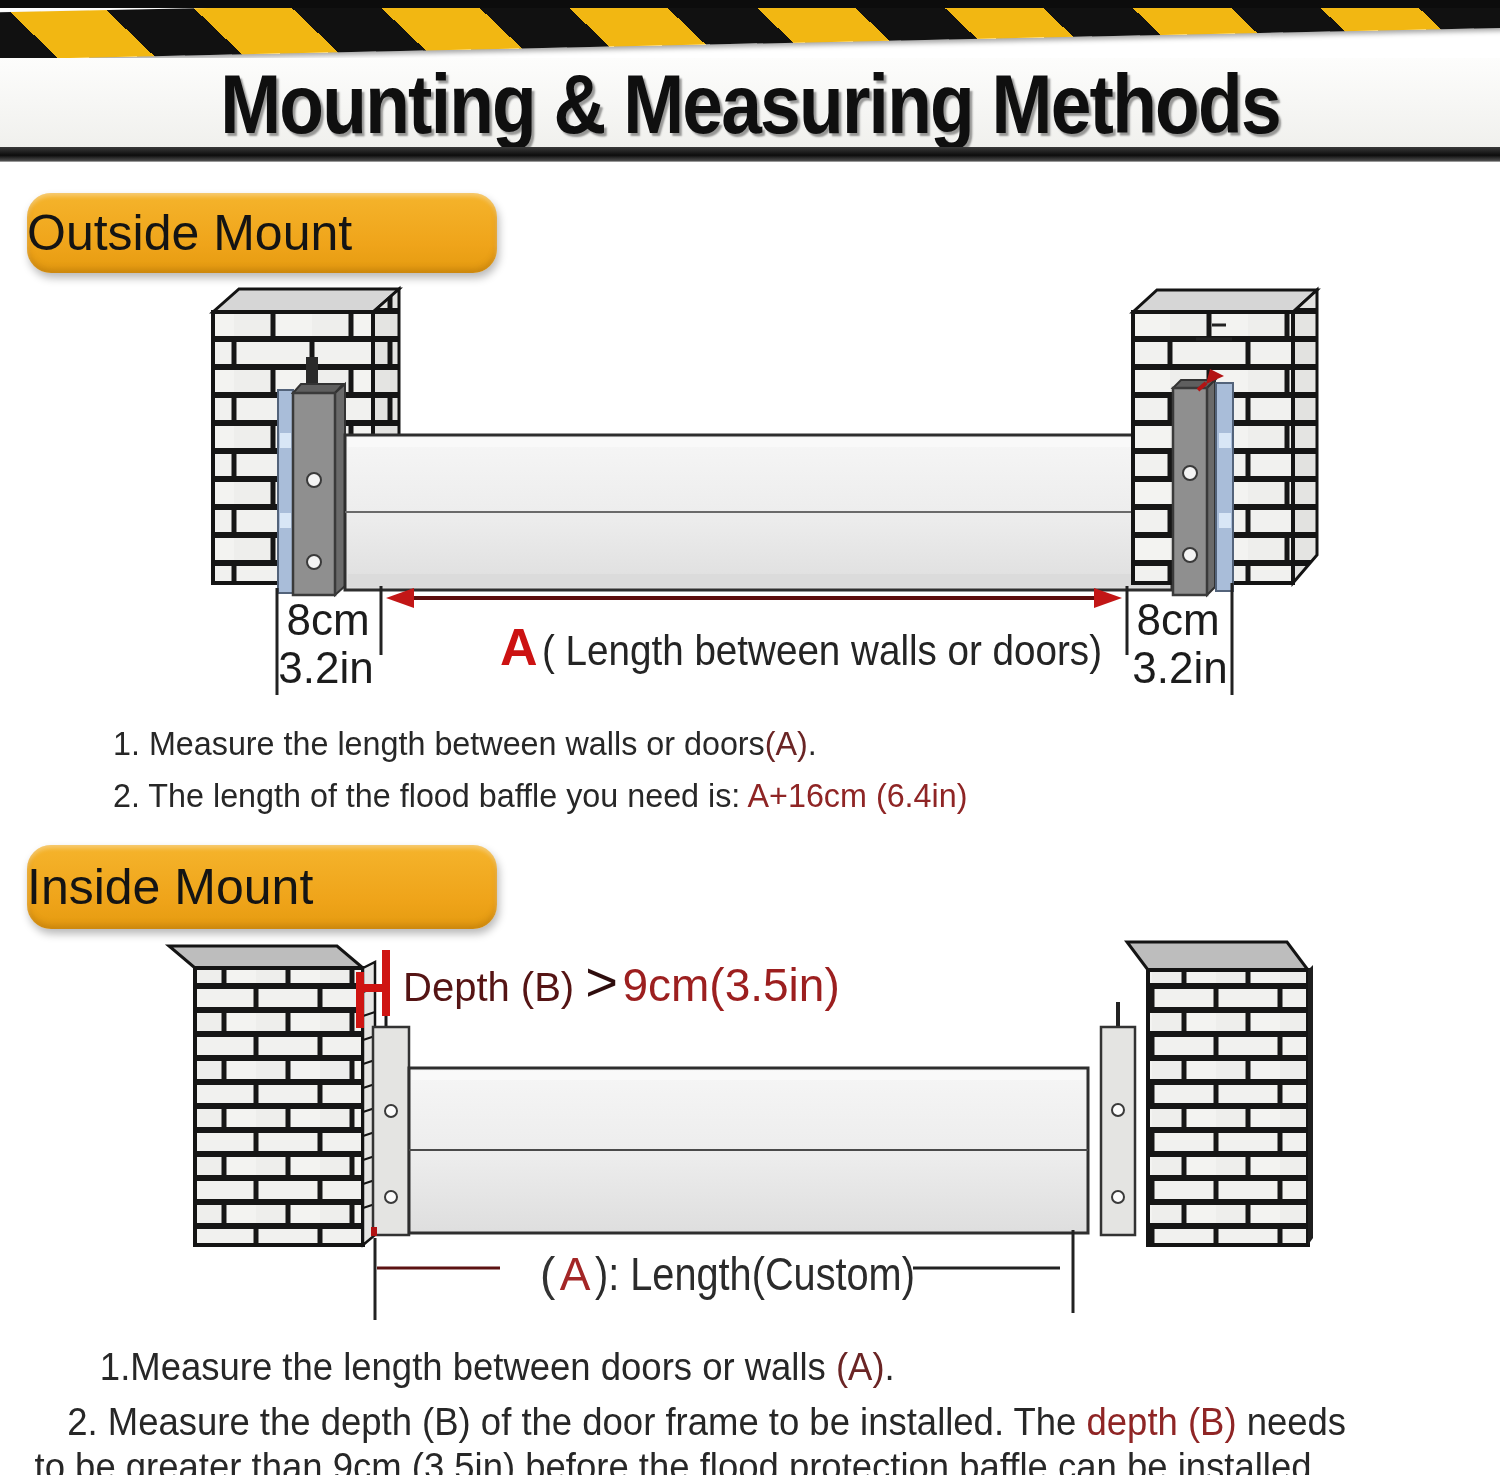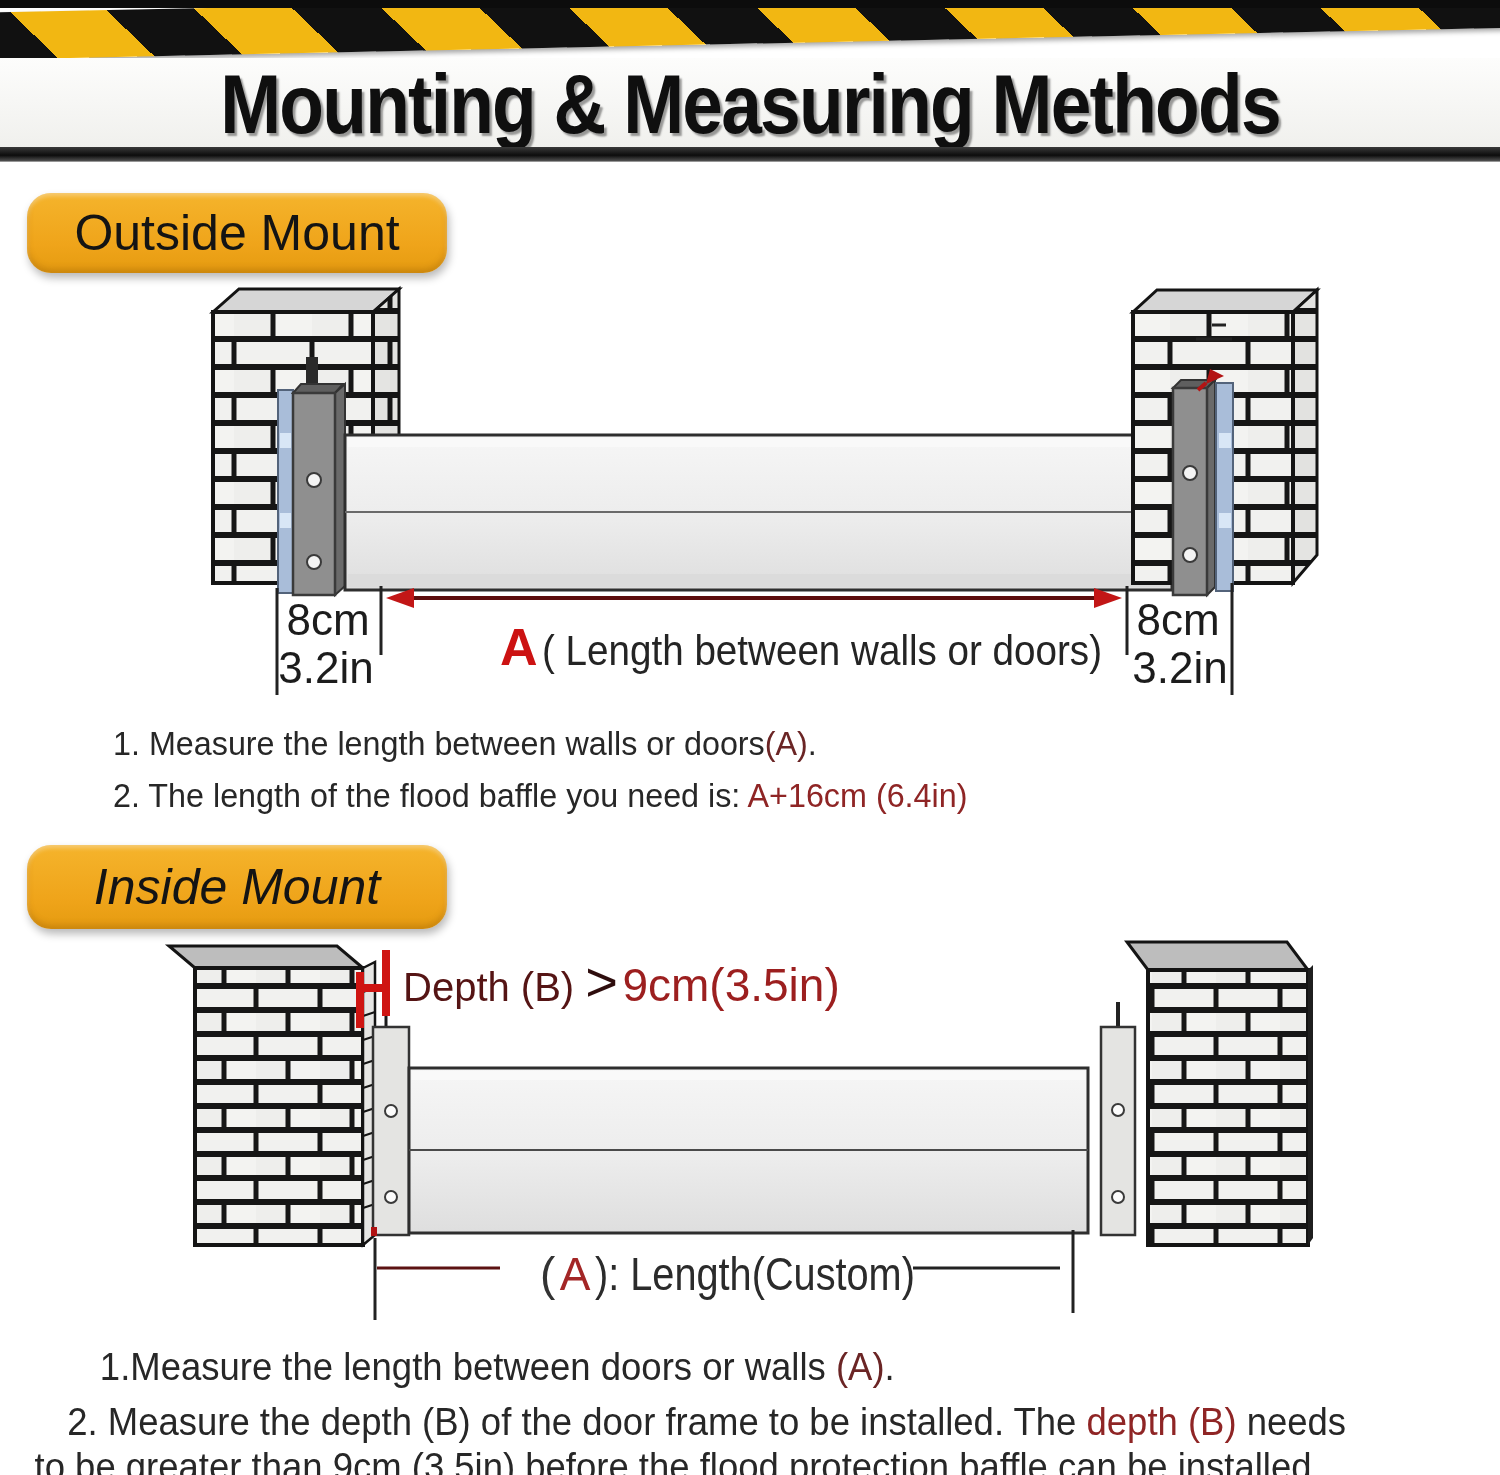--- a/index.html
+++ b/index.html
@@ -23,27 +23,27 @@
     position:absolute; top:58px; left:0; width:1500px; height:92px; margin:0;
     text-align:center; line-height:92px; font-size:84px; font-weight:bold;
     letter-spacing:-2px; color:#0f0f0f; transform:scaleX(.87); transform-origin:center;
     text-shadow:3px 3px 2px rgba(0,0,0,.38), -1px -1px 0 rgba(255,255,255,.55);
     white-space:nowrap;
   }
   .title-rule { position:absolute; top:147px; left:0; width:1500px; height:15px;
     background:linear-gradient(180deg,#3a3a3a,#0c0c0c 55%,#4a4a4a 90%,#bcbcbc); }
   
   .badge {
-    position:absolute; left:27px; width:420px; border-radius:24px;
+    position:absolute; left:27px; width:470px; border-radius:24px;
     background:linear-gradient(180deg,#f5b42c,#efa41a 65%,#e59b10);
     box-shadow:2px 5px 8px rgba(0,0,0,.28), inset 0 3px 4px rgba(255,255,255,.35), inset 0 -4px 6px rgba(130,75,0,.28);
-    color:#141414; font-size:50px; text-align:center; white-space:nowrap;
+    color:#141414; font-size:50px; white-space:nowrap;
   }
   #badge-outside { top:193px; height:80px; line-height:80px; }
-  #badge-inside  { top:845px; height:84px; line-height:84px;font-style:italic; }
+  #badge-inside  { top:845px; height:84px; line-height:84px; }
   
   .diagram { position:absolute; left:0; width:1500px; display:block; }
   #svg-outside { top:283px; height:420px; }
   #svg-inside  { top:938px; height:412px; }
   svg text { font-family:"Liberation Sans", sans-serif; }
   
   .steps { position:absolute; color:#272727; transform-origin:left top; white-space:nowrap; }
   #steps-outside { top:717px; left:113px; font-size:34px; transform:scaleX(.95); }
   #steps-outside .line { line-height:52px; }
   #steps-inside { top:1342px; left:0; font-size:38px; transform:scaleX(.96); }

